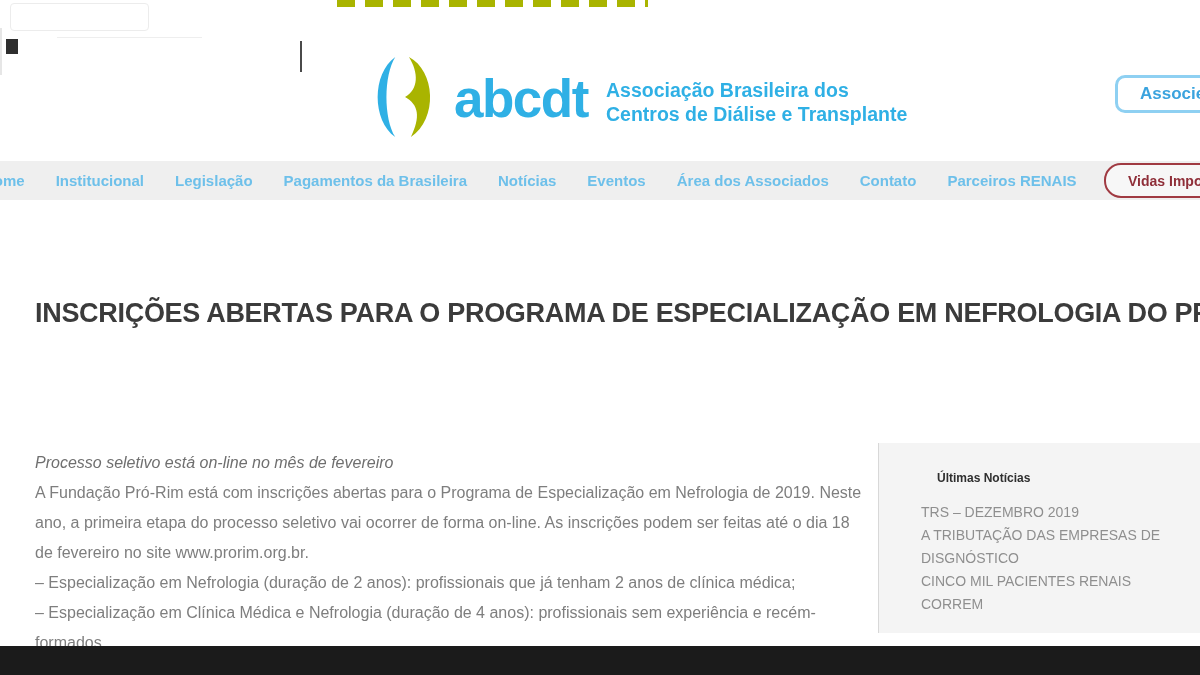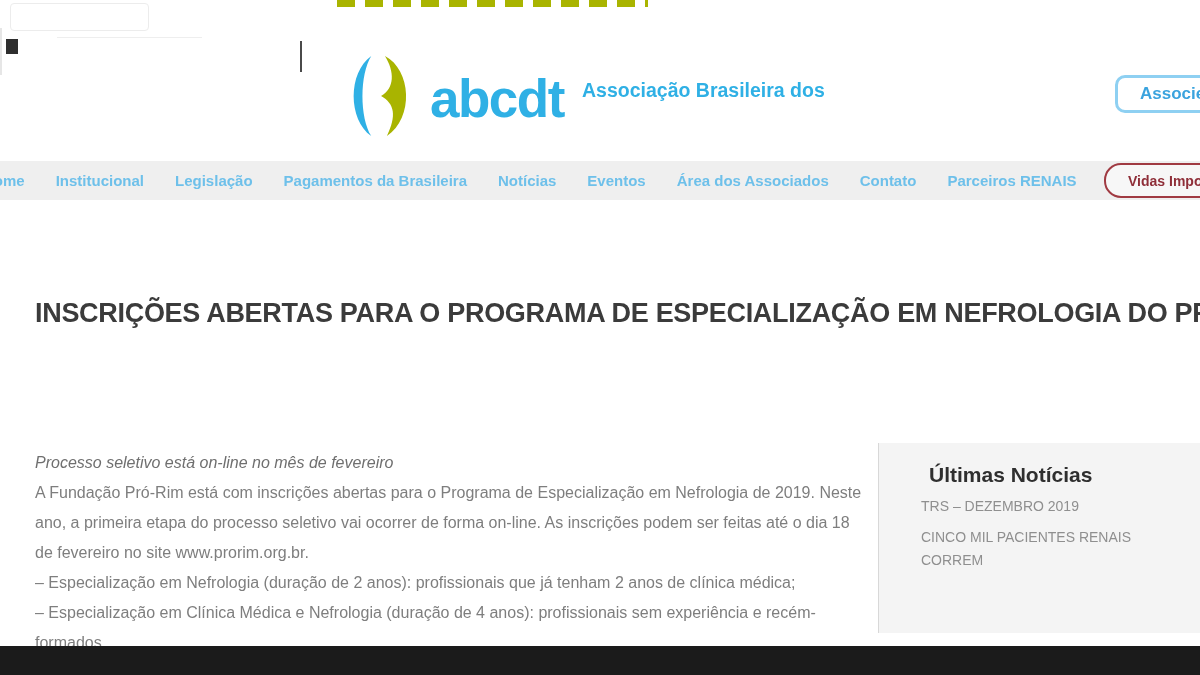--- a/index.html
+++ b/index.html
@@ -11,21 +11,21 @@
   .tl-line{position:absolute;left:57px;top:37px;width:145px;height:1px;background:#eeeeee;}
   .tl-vline{position:absolute;left:0;top:28px;width:2px;height:47px;background:#e6e6e6;}
   .tl-square{position:absolute;left:6px;top:39px;width:12px;height:15px;background:#2e2e2e;}
   .tl-tick{position:absolute;left:300px;top:41px;width:2px;height:31px;background:#4a4a4a;}
 
   
   .top-dashes{position:absolute;left:337px;top:0;width:311px;height:7px;
     background:repeating-linear-gradient(90deg,#a9b400 0 18px,transparent 18px 28px);}
 
   
-  .logo-wrap{position:absolute;left:338px;top:52px;height:88px;display:flex;align-items:center;cursor:pointer;}
+  .logo-wrap{position:absolute;left:362px;top:52px;height:88px;display:flex;align-items:flex-end;cursor:pointer;}
   .logo-icon{width:90px;height:86px;}
   .logo-abbr{position:absolute;left:92px;top:16px;font-size:53px;font-weight:bold;color:#2fb0e5;letter-spacing:-1.5px;}
   .logo-tagline{position:absolute;left:244px;top:27px;font-size:19.5px;line-height:23.5px;color:#2fb0e5;white-space:nowrap;font-weight:bold;}
 
   .join-btn{position:absolute;left:1115px;top:75px;height:38px;box-sizing:border-box;
     border:3px solid #8ed0f2;border-radius:10px;background:#ffffff;display:flex;align-items:center;
     padding:0 22px;font-size:17px;font-weight:bold;color:#3aa3de;white-space:nowrap;cursor:pointer;}
 
   
   .nav{position:absolute;left:0;top:161px;width:1200px;height:39px;background:#efefef;
@@ -39,22 +39,22 @@
   
   .article-title{position:absolute;left:35px;top:280px;font-size:27px;font-weight:bold;color:#3b3b3b;
     letter-spacing:-0.3px;white-space:nowrap;}
   .article-body{position:absolute;left:35px;top:448px;width:830px;font-size:16px;line-height:30px;color:#7e7e7e;}
   .article-body p{margin:0;}
   .lead-italic{font-style:italic;color:#6f6f6f;}
 
   
   .sidebar{position:absolute;left:878px;top:443px;width:322px;height:190px;box-sizing:border-box;
     background:#f4f4f4;border-left:1px solid #d8d8d8;overflow:hidden;padding:12px 20px 0 42px;}
-  .sidebar-title{font-size:21px;font-weight:bold;color:#2f2f2f;margin:8px;}
-  .sidebar-item{margin-top:8px;font-size:14px;line-height:23px;color:#8f8f8f;width:240px;cursor:pointer;}
+  .sidebar-title{font-size:12px;font-weight:bold;color:#2f2f2f;margin:16px;}
+  .sidebar-item{margin-top:0;font-size:14px;line-height:23px;color:#8f8f8f;width:240px;cursor:pointer;}
 
   
   .footer-bar{position:absolute;left:0;bottom:0;width:1200px;height:29px;background:#1b1b1b;}
 </style>
 </head>
 <body>
 
 <div id="screen">
 
   <div class="tl-box"></div>
@@ -66,20 +66,21 @@
   <div class="top-dashes"></div>
 
   <div class="logo-wrap">
     <svg class="logo-icon" viewBox="0 0 90 88" xmlns="http://www.w3.org/2000/svg">
       <path d="M33,3 C9,20 9,68 33,85 C21,66 21,22 33,3 Z" fill="#2fb0e5"></path>
       <path d="M47,3 C74,17 77,66 49,85 C59,64 57,52 43,44 C57,36 57,19 47,3 Z" fill="#a9b400"></path>
     </svg>
     <div class="logo-abbr">abcdt</div>
     <div class="logo-tagline">
       <div>Associação Brasileira dos</div>
+      <div>Centros de Diálise e Transplante</div>
     </div>
   </div>
 
   <div class="join-btn">Associe-se</div>
 
   <nav class="nav">
     <a>Home</a>
     <a>Institucional</a>
     <a>Legislação</a>
     <a>Pagamentos da Brasileira</a>
@@ -96,18 +97,19 @@
   <div class="article-body">
     <p class="lead-italic">Processo seletivo está on-line no mês de fevereiro</p>
     <p>A Fundação Pró-Rim está com inscrições abertas para o Programa de Especialização em Nefrologia de 2019. Neste ano, a primeira etapa do processo seletivo vai ocorrer de forma on-line. As inscrições podem ser feitas até o dia 18 de fevereiro no site www.prorim.org.br.</p>
     <p>– Especialização em Nefrologia (duração de 2 anos): profissionais que já tenham 2 anos de clínica médica;</p>
     <p>– Especialização em Clínica Médica e Nefrologia (duração de 4 anos): profissionais sem experiência e recém-formados.</p>
   </div>
 
   <aside class="sidebar">
     <h2 class="sidebar-title">Últimas Notícias</h2>
     <div class="sidebar-item">TRS – DEZEMBRO 2019</div>
+    <div class="sidebar-item">A TRIBUTAÇÃO DAS EMPRESAS DE DISGNÓSTICO</div>
     <div class="sidebar-item">CINCO MIL PACIENTES RENAIS CORREM</div>
   </aside>
 
   <div class="footer-bar"></div>
 
 </div>
 
 </body></html>

